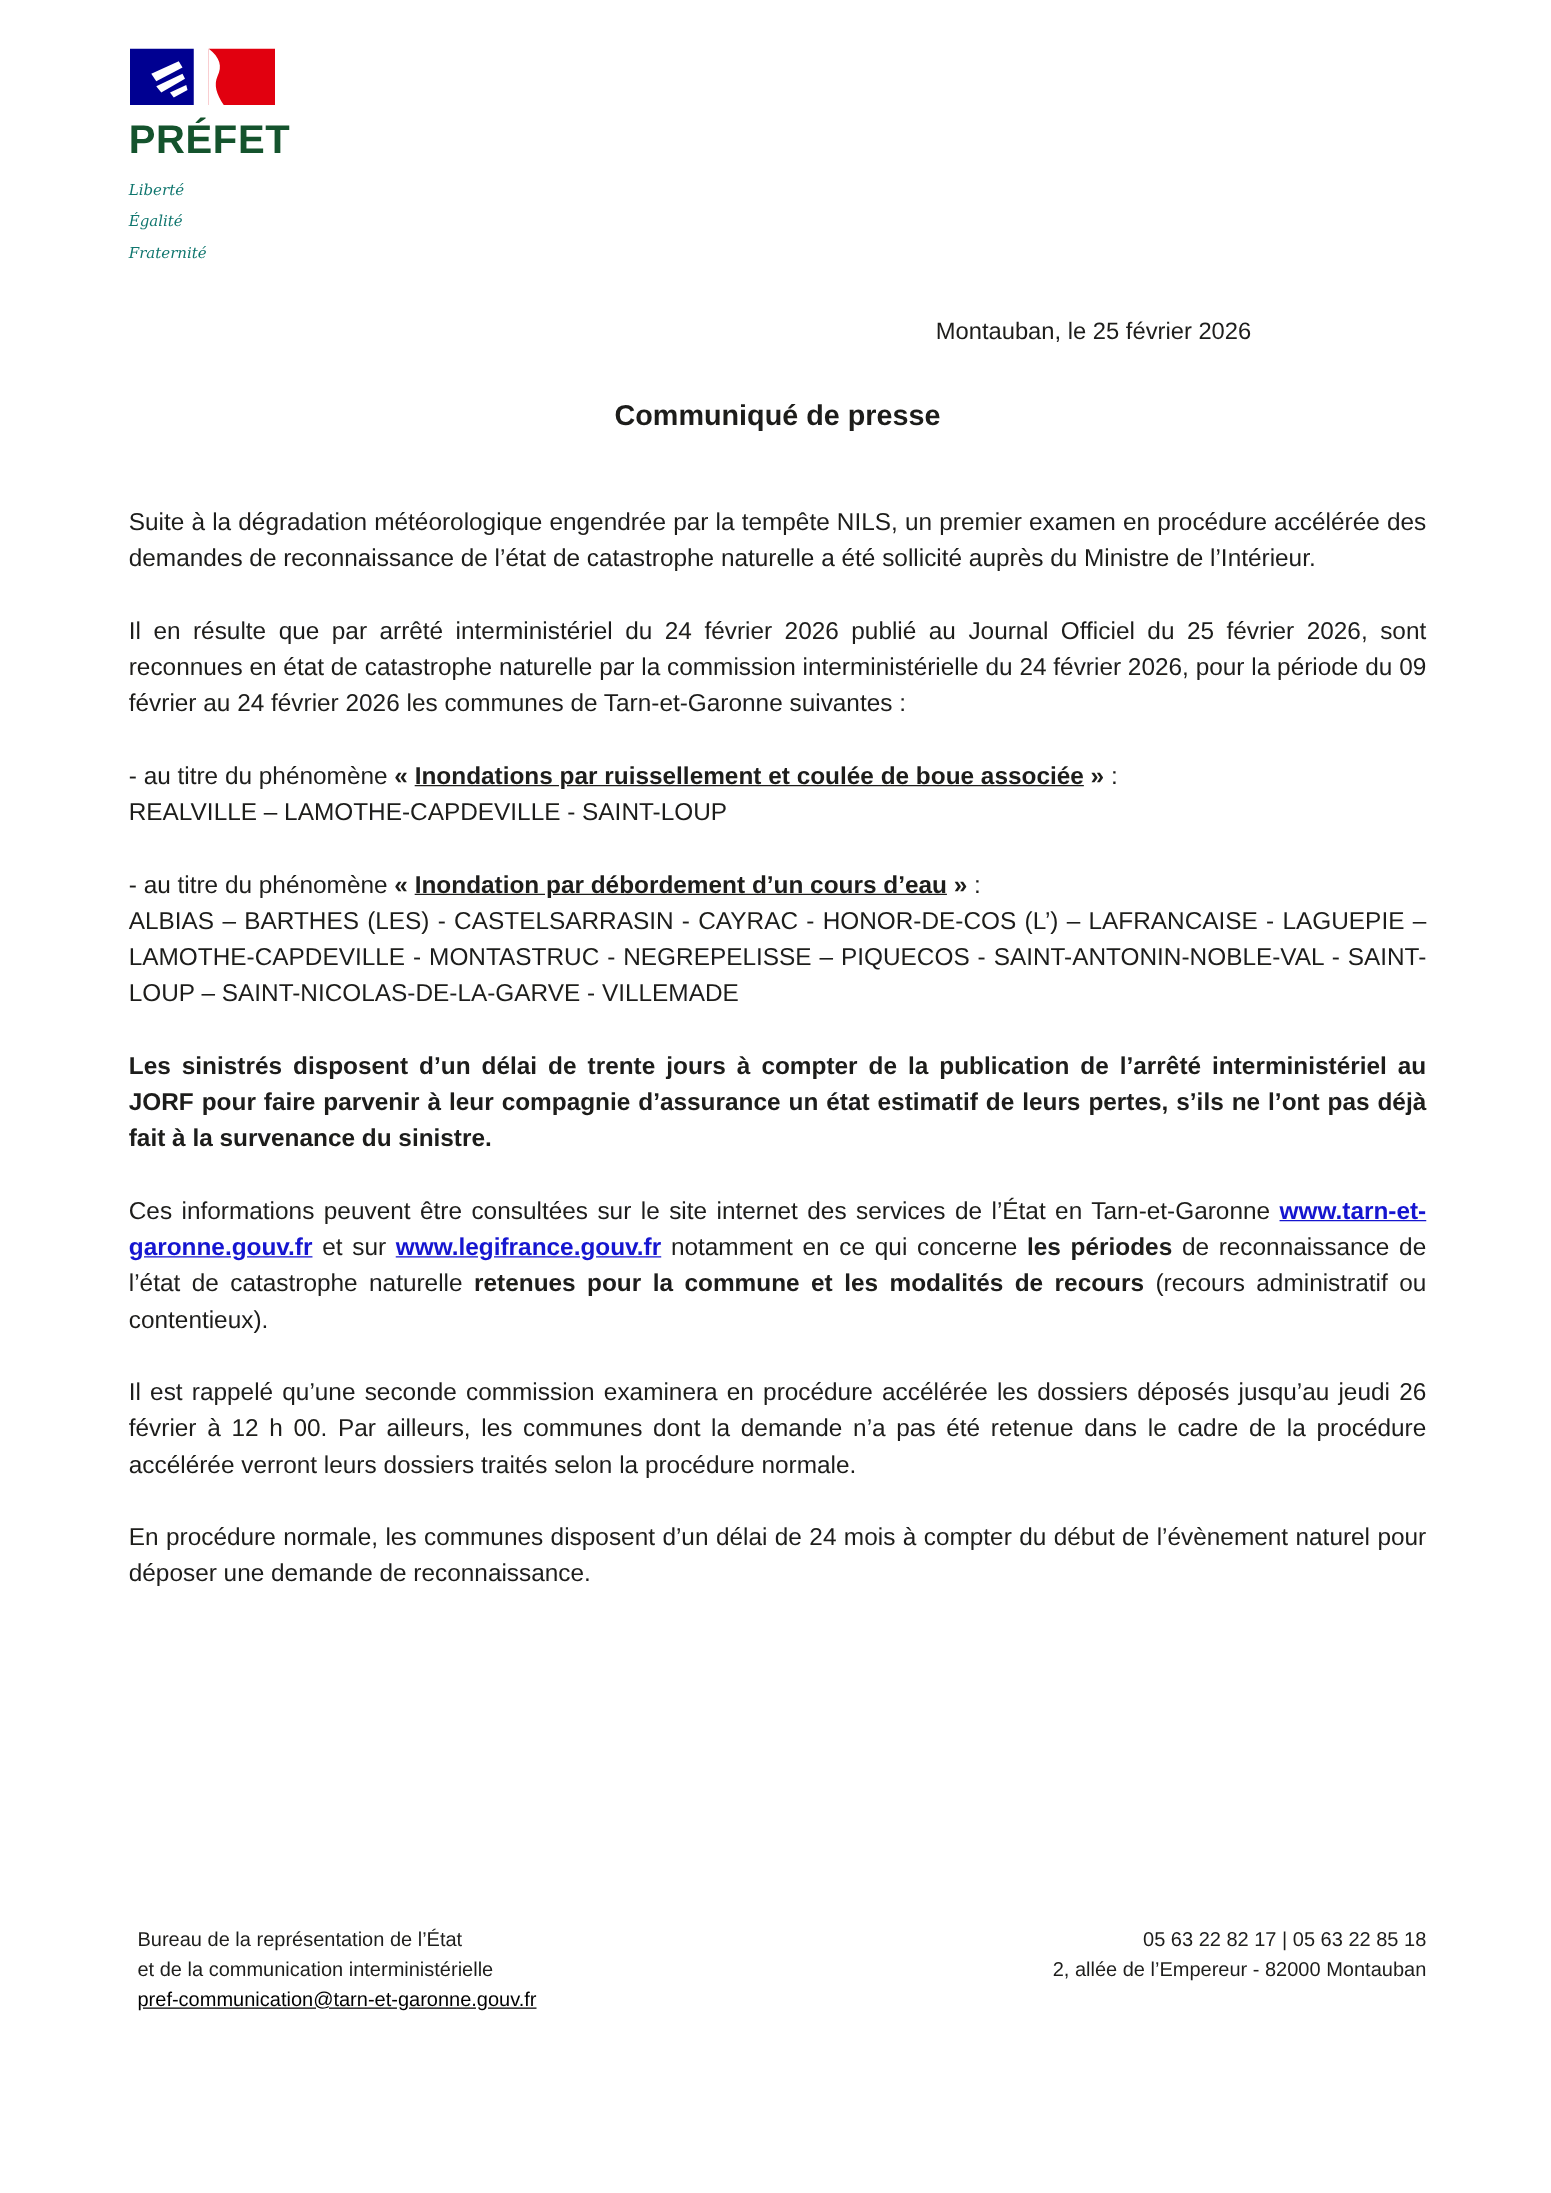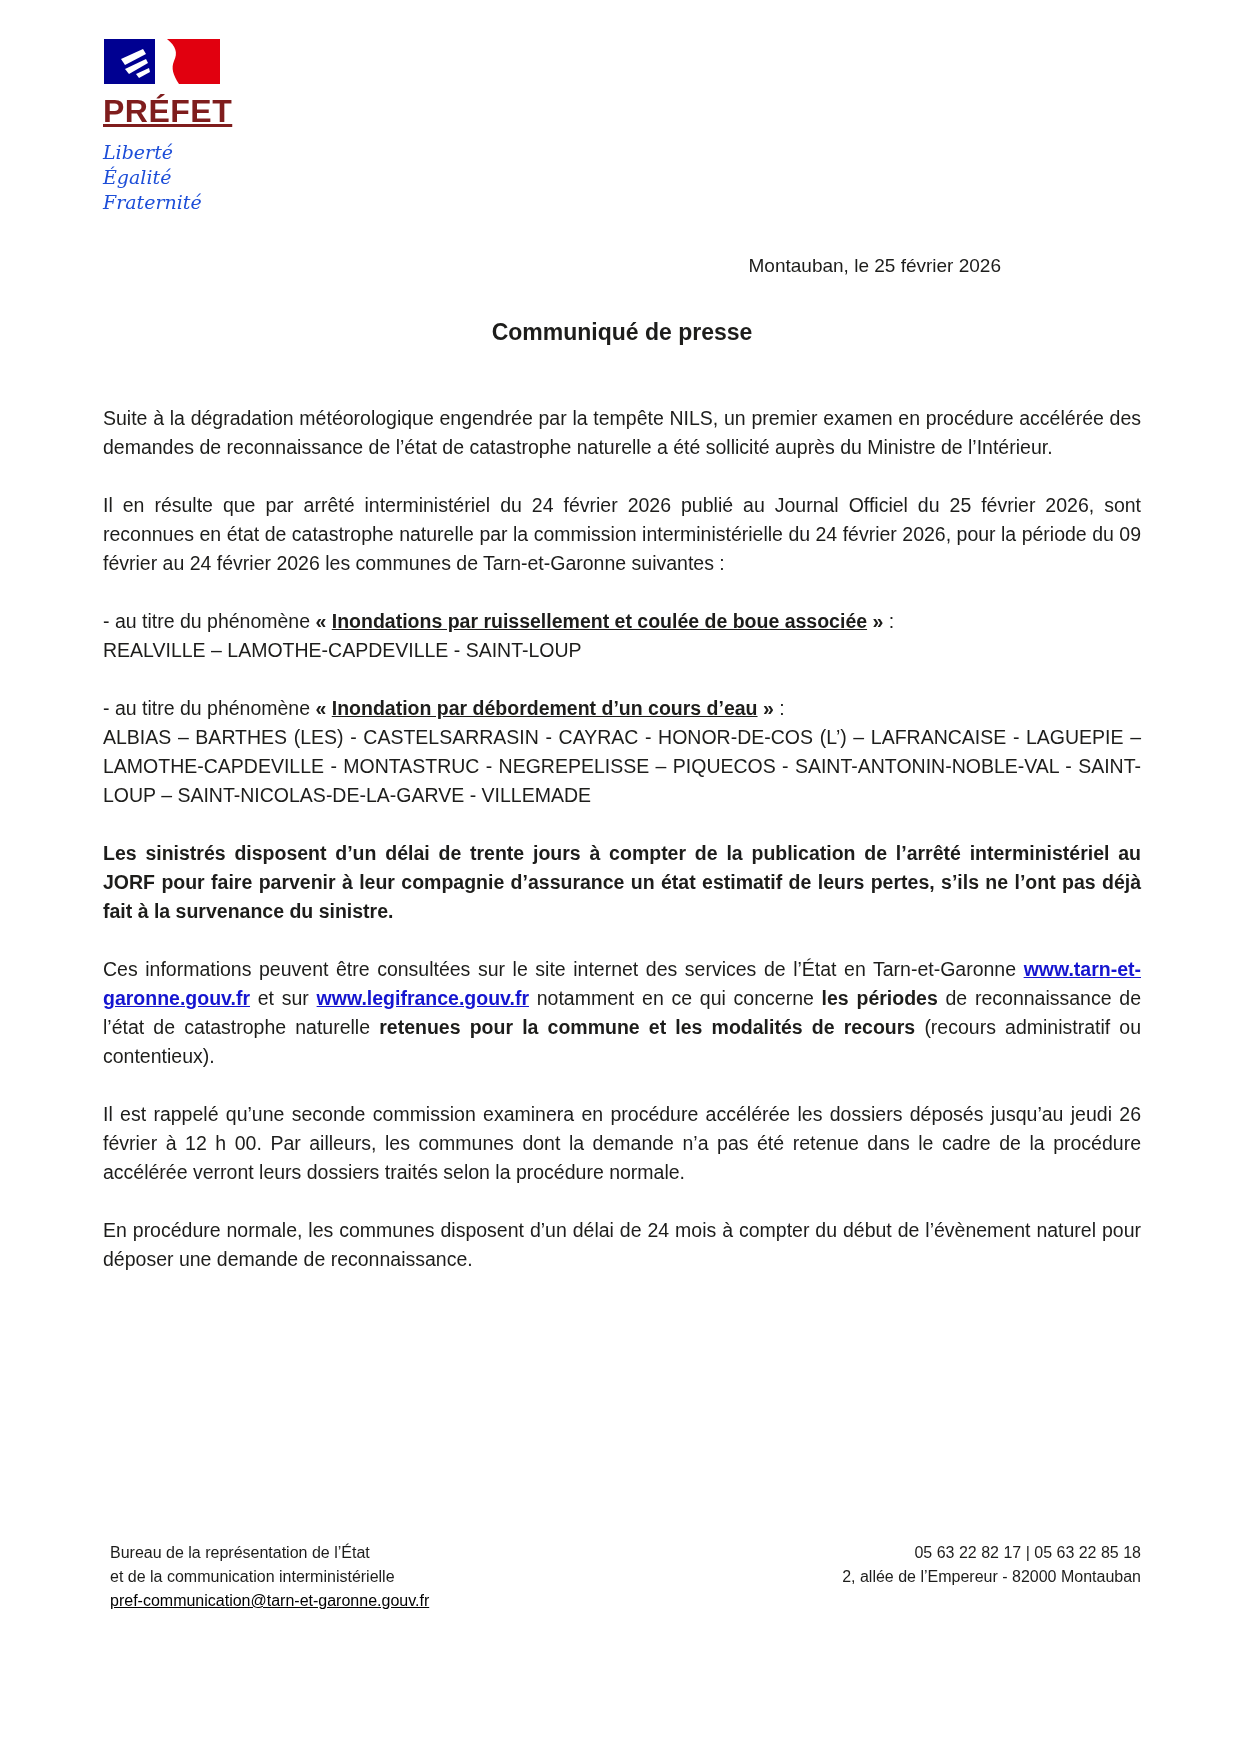--- a/index.html
+++ b/index.html
@@ -15,31 +15,30 @@
   .flow { padding:38px 100px 0 103px; }
 
   
   .logo-block { }
   .flag-svg { display:block; }
   .inst {
     font-weight:700;
     font-size:32px;
     line-height:37px;
     letter-spacing:0.5px;
-    color:#7f1d1d;
+    color:#14532d;
     margin-top:8px;
-    text-decoration:underline;
   }
   .motto {
     margin-top:10px;
     font-family:"DejaVu Serif", serif;
     font-style:italic;
-    font-size:19px;
+    font-size:12px;
     line-height:25px;
-    color:#1d4ed8;
+    color:#0f766e;
   }
 
   
   .dateline {
     margin-top:40px;
     text-align:right;
     padding-right:140px;
     font-size:19px;
   }
   .doc-title {

